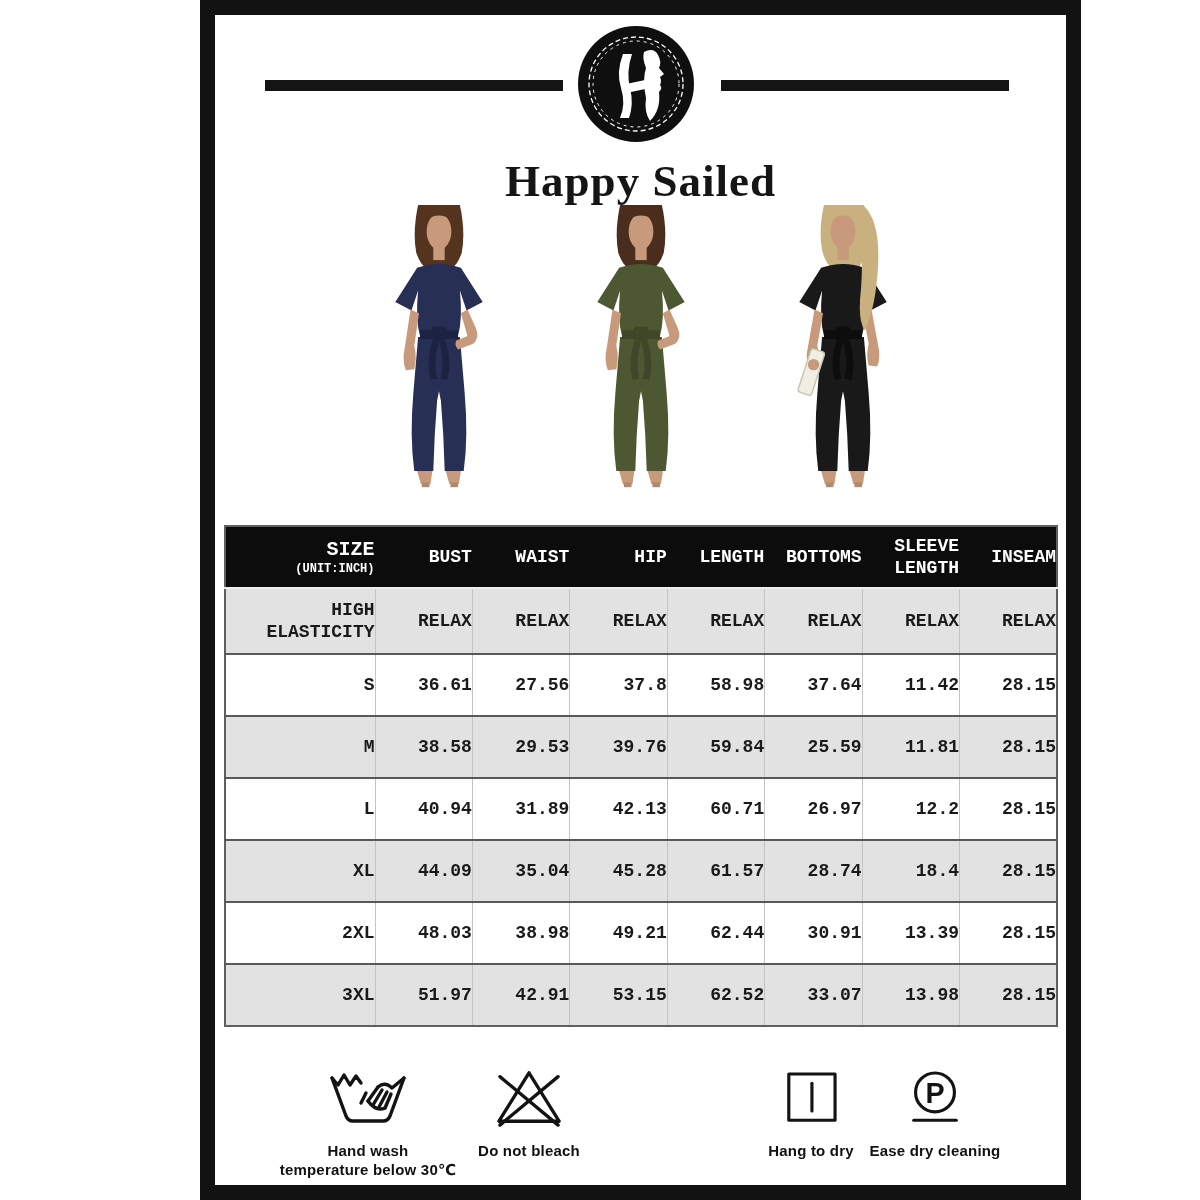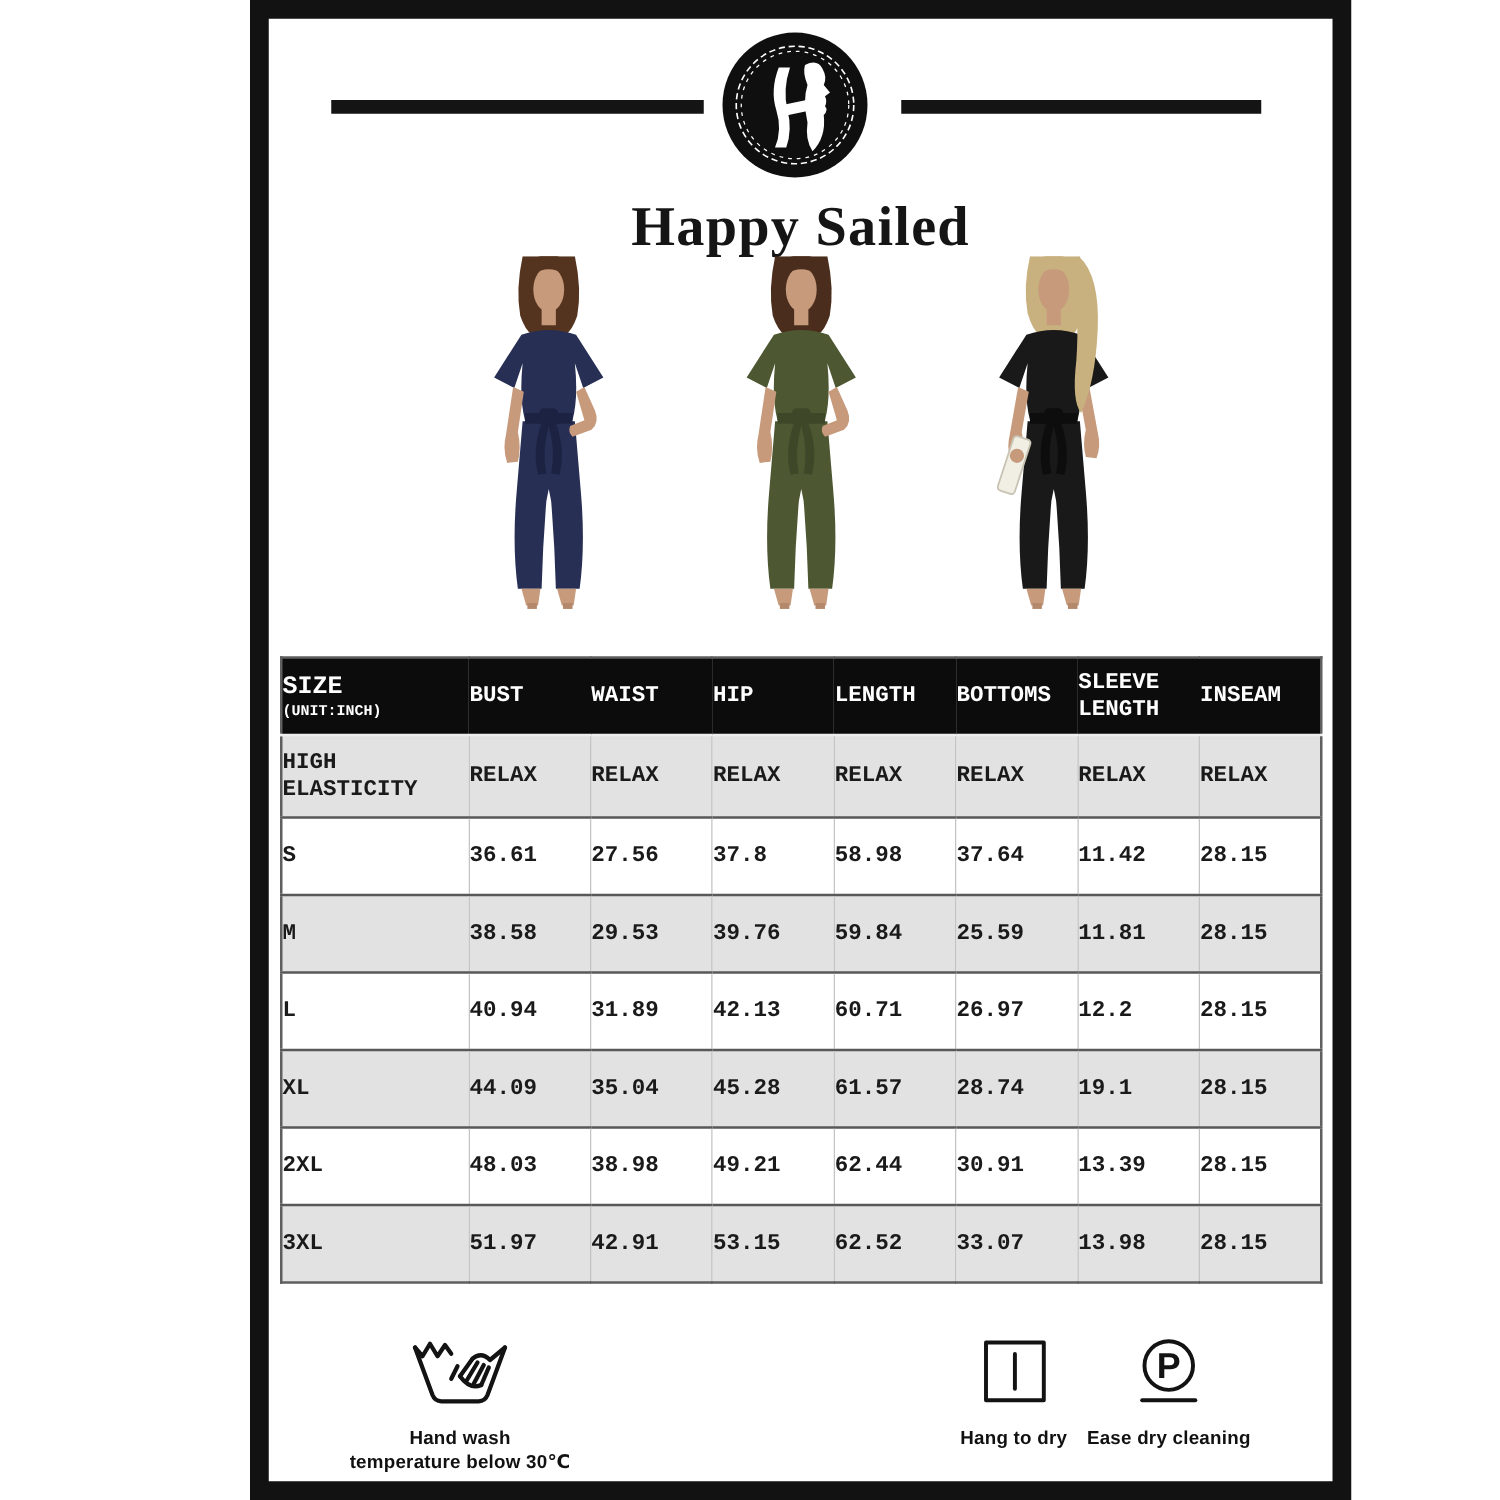--- a/index.html
+++ b/index.html
@@ -14,21 +14,21 @@
   .logo-wrap{position:absolute;left:361px;top:9px;width:120px;height:120px;}
   .brand-title{position:absolute;top:140px;left:0;width:100%;text-align:center;
     font-family:"Liberation Serif","DejaVu Serif",serif;font-weight:700;font-size:45px;letter-spacing:1px;color:#151515;}
 
   
   .models{position:absolute;top:190px;left:0;width:100%;display:flex;justify-content:center;gap:50px;align-items:flex-start;}
   .model{width:152px;height:285px;}
 
   
   .table-wrap{position:absolute;left:9px;top:510px;width:834px;}
-  table{width:100%;border-collapse:collapse;table-layout:fixed;text-align:left;
+  table{width:100%;border-collapse:collapse;table-layout:fixed;text-align:right;
     font-family:"Liberation Mono","DejaVu Sans Mono",monospace;font-weight:700;color:#1a1a1a;
     border:2px solid #5f5f5f;}
   col.c0{width:150px;}
   td{vertical-align:middle;border-left:1px solid #c4c4c4;border-top:2px solid #585858;line-height:1.25;padding:0;}
   td:first-child{border-left:none;}
   tr.t-head td{background:#0c0c0c;color:#fff;border-left:1px solid #0c0c0c;border-top:none;height:60px;font-size:18px;}
   tr.t-head td .l1{font-size:20px;}
   tr.t-head td .l2{font-size:12px;}
   tr.row-elastic td{height:64px;font-size:18px;border-top:2px solid #eeeeee;}
   tr.row-data td{height:60px;font-size:18px;}
@@ -202,21 +202,21 @@
           <td>12.2</td>
           <td>28.15</td>
         </tr>
         <tr class="row-data shaded">
           <td>XL</td>
           <td>44.09</td>
           <td>35.04</td>
           <td>45.28</td>
           <td>61.57</td>
           <td>28.74</td>
-          <td>19.1</td>
+          <td>18.4</td>
           <td>28.15</td>
         </tr>
         <tr class="row-data plain">
           <td>2XL</td>
           <td>48.03</td>
           <td>38.98</td>
           <td>49.21</td>
           <td>62.44</td>
           <td>30.91</td>
           <td>13.39</td>
@@ -249,20 +249,33 @@
           <path d="M40,38 Q48,49 57,45"></path>
             <path d="M38,30 L33,40"></path>
         </svg>
       </div>
       <div class="care-label">
         <div>Hand wash</div>
         <div>temperature below 30℃</div>
       </div>
     </div>
 
+    <div class="care-item ci-2">
+      <div class="care-icon">
+        <svg class="line-ic" viewBox="0 0 80 66" width="78" height="64">
+          <path d="M40,8 L71,58 L9,58 Z"></path>
+          <path d="M10,12 L70,62"></path>
+            <path d="M70,12 L10,62"></path>
+        </svg>
+      </div>
+      <div class="care-label">
+        <div>Do not bleach</div>
+        <div></div>
+      </div>
+    </div>
 
 
     <div class="care-item ci-4">
       <div class="care-icon">
         <svg class="line-ic" viewBox="0 0 80 66" width="74" height="62">
           <rect x="16" y="7" width="50" height="50"></rect>
           <path d="M41,17 L41,47"></path>
         </svg>
       </div>
       <div class="care-label">

